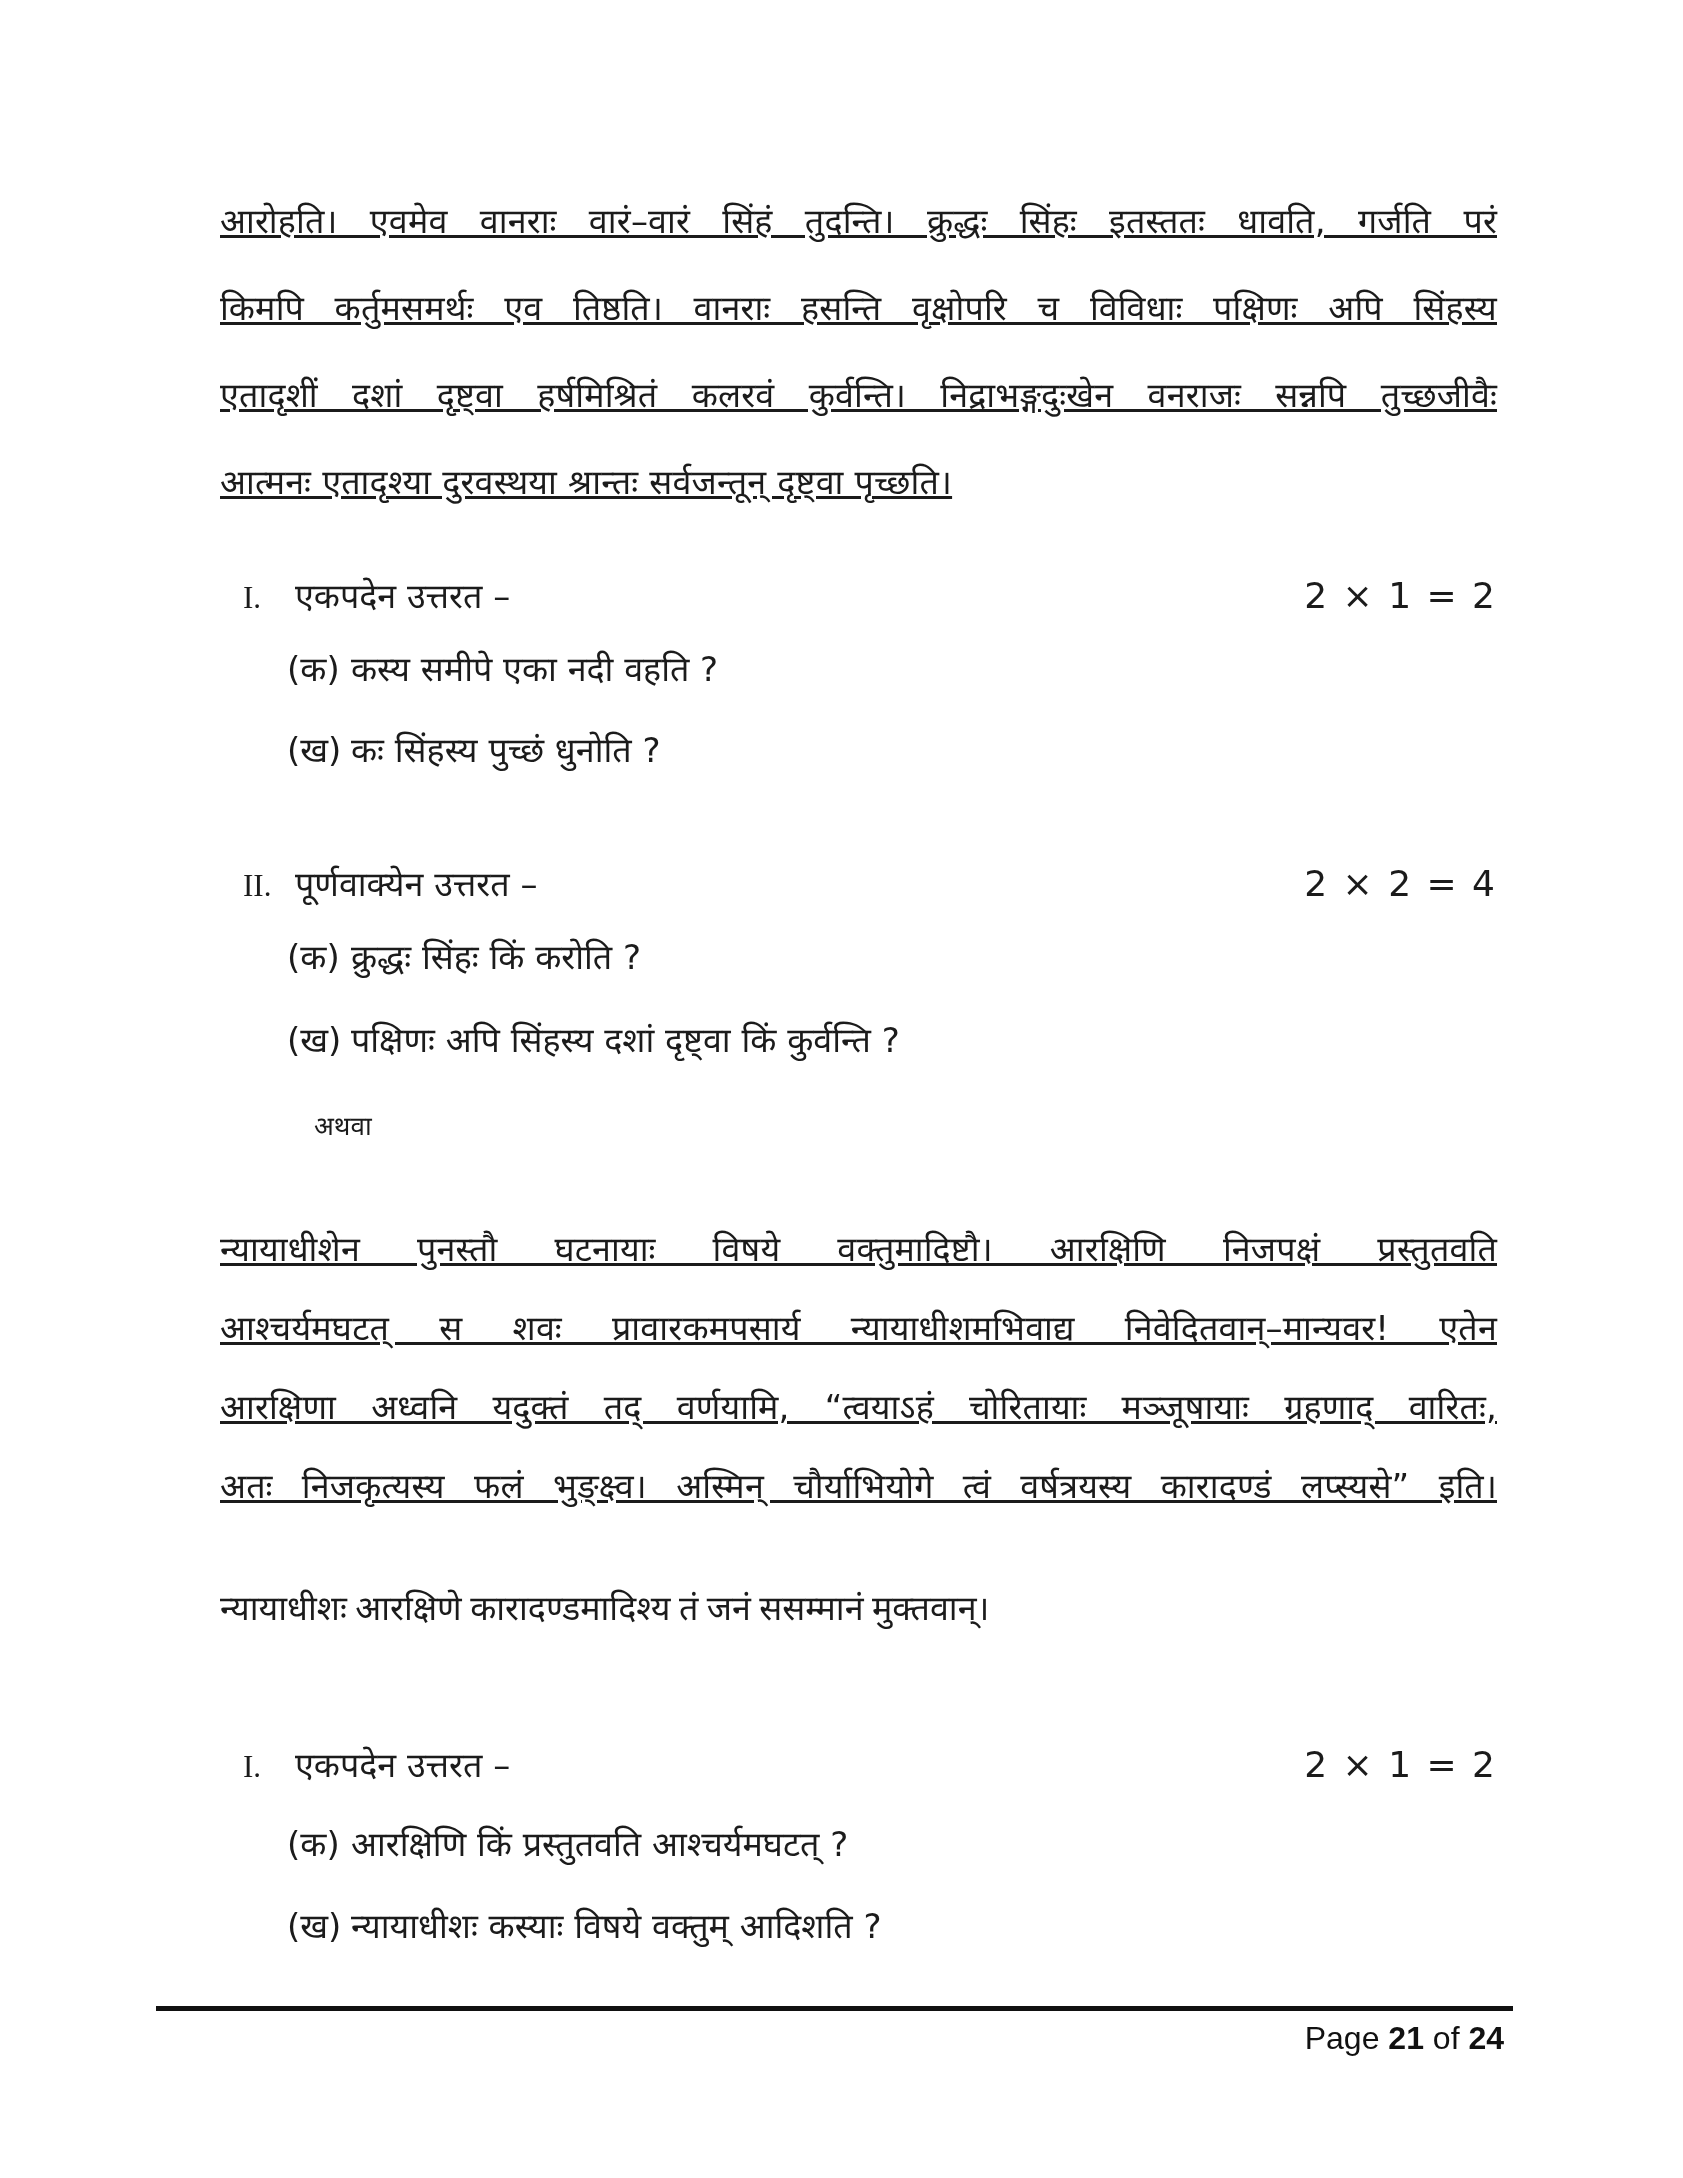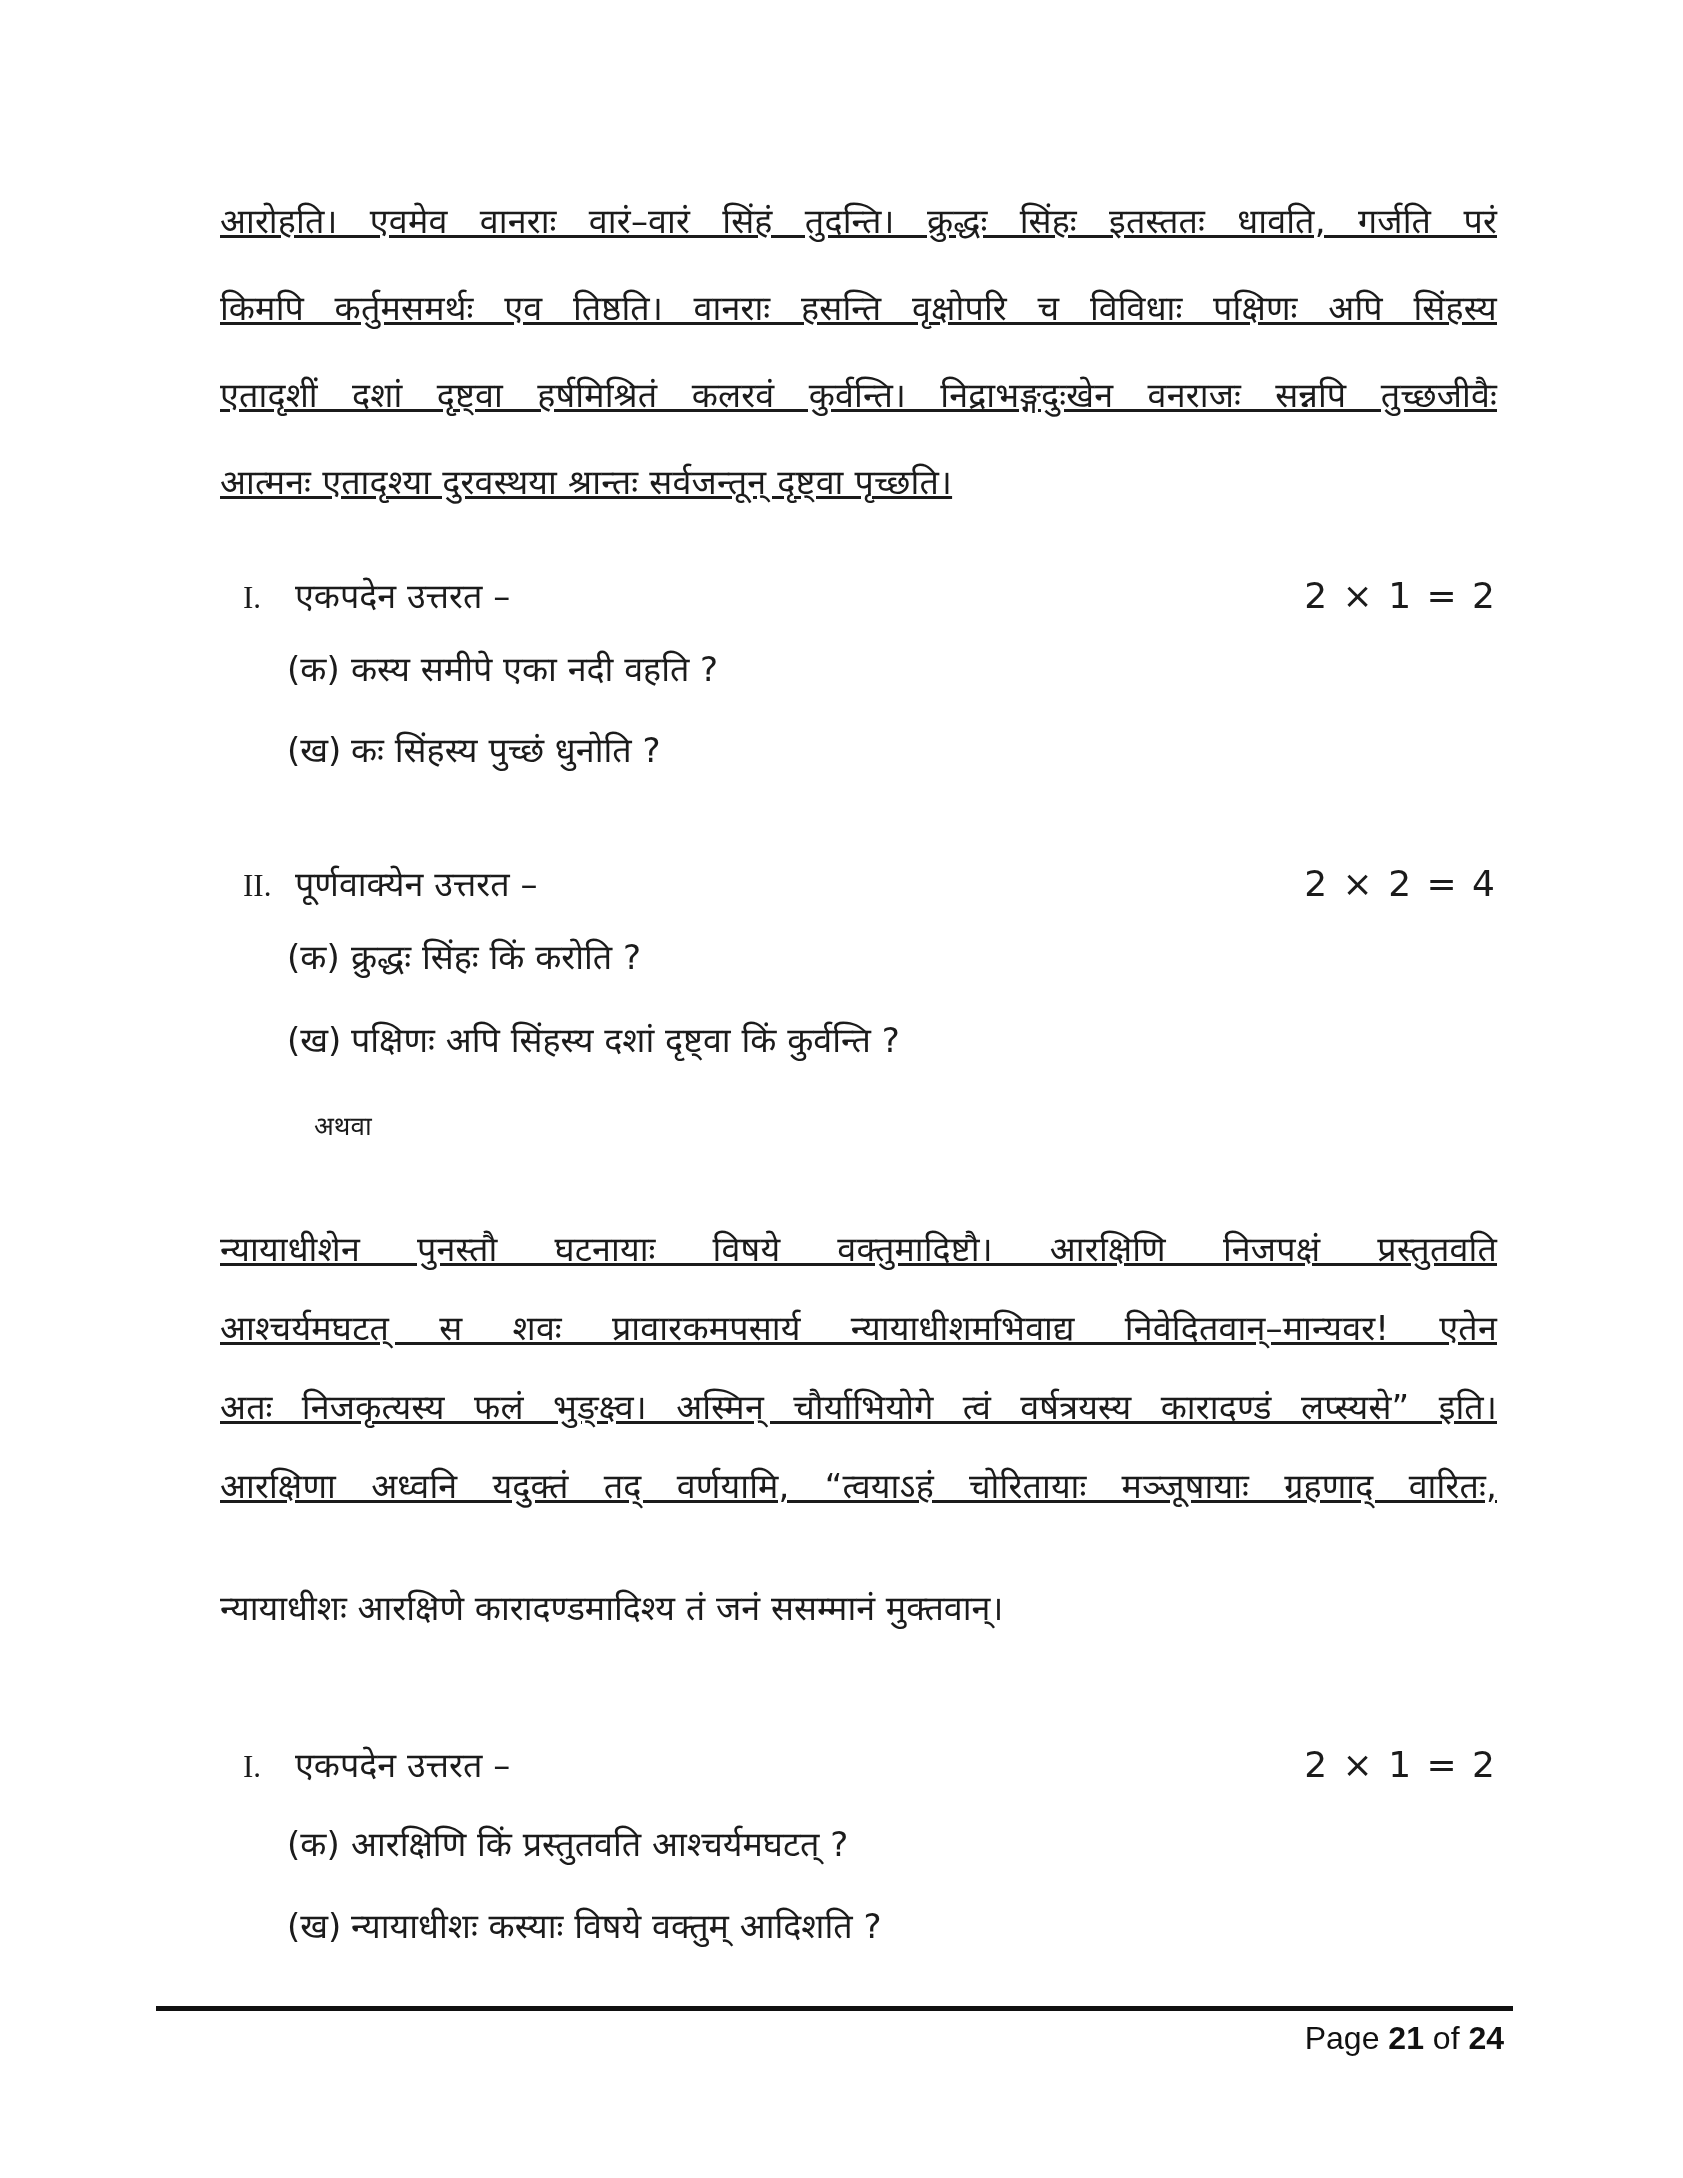--- a/index.html
+++ b/index.html
@@ -139,24 +139,24 @@
   <div class="subq" style="top:1016px;">
     <span class="q-label">(ख)</span>
     <span class="q-text">पक्षिणः अपि सिंहस्य दशां दृष्ट्वा किं कुर्वन्ति ?</span>
   </div>
 
   <div class="divider" style="top:1107px;">अथवा</div>
 
   <div class="para tight" style="top:1210px;">
     <div class="pline">न्यायाधीशेन पुनस्तौ घटनायाः विषये वक्तुमादिष्टौ। आरक्षिणि निजपक्षं प्रस्तुतवति</div>
     <div class="pline">आश्चर्यमघटत् स शवः प्रावारकमपसार्य न्यायाधीशमभिवाद्य निवेदितवान्–मान्यवर! एतेन</div>
+    <div class="pline">आरक्षिणा अध्वनि यदुक्तं तद् वर्णयामि, “त्वयाऽहं चोरितायाः मञ्जूषायाः ग्रहणाद् वारितः,</div>
     <div class="pline">अतः निजकृत्यस्य फलं भुङ्क्ष्व। अस्मिन् चौर्याभियोगे त्वं वर्षत्रयस्य कारादण्डं लप्स्यसे” इति।</div>
-    <div class="pline">आरक्षिणा अध्वनि यदुक्तं तद् वर्णयामि, “त्वयाऽहं चोरितायाः मञ्जूषायाः ग्रहणाद् वारितः,</div>
   </div>
-  <div class="closing" style="top:1584px;">न्यायाधीशः आरक्षिणे कारादण्डमादिश्य तं जनं ससम्मानं मुक्तवान्।</div>
+  <div class="closing" style="top:1584px;font-family:Liberation Serif, serif;">न्यायाधीशः आरक्षिणे कारादण्डमादिश्य तं जनं ससम्मानं मुक्तवान्।</div>
 
   <div class="sec-head" style="top:1725px;">
     <span class="numeral">I.</span>
     <span class="sec-title">एकपदेन उत्तरत –</span>
     <span class="marks">2 × 1 = 2</span>
   </div>
   <div class="subq" style="top:1820px;">
     <span class="q-label">(क)</span>
     <span class="q-text">आरक्षिणि किं प्रस्तुतवति आश्चर्यमघटत् ?</span>
   </div>

